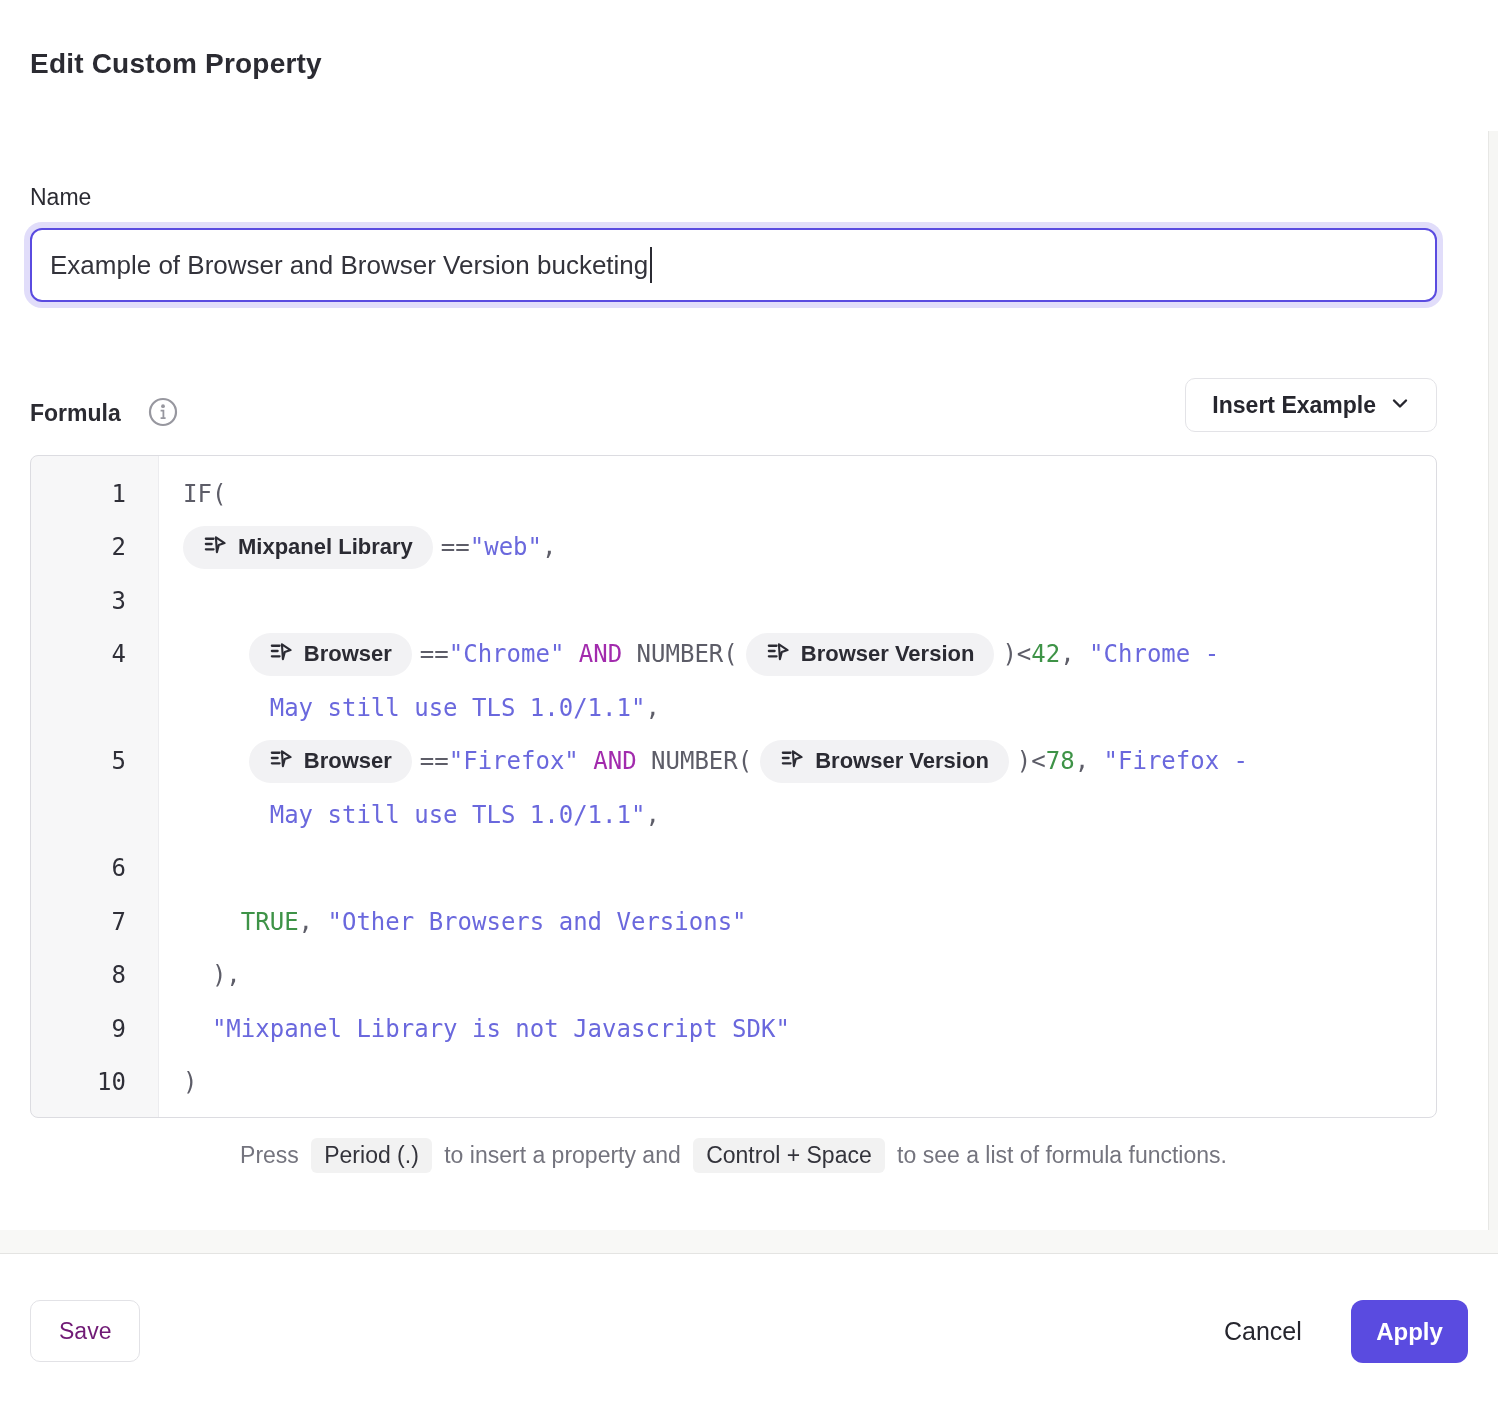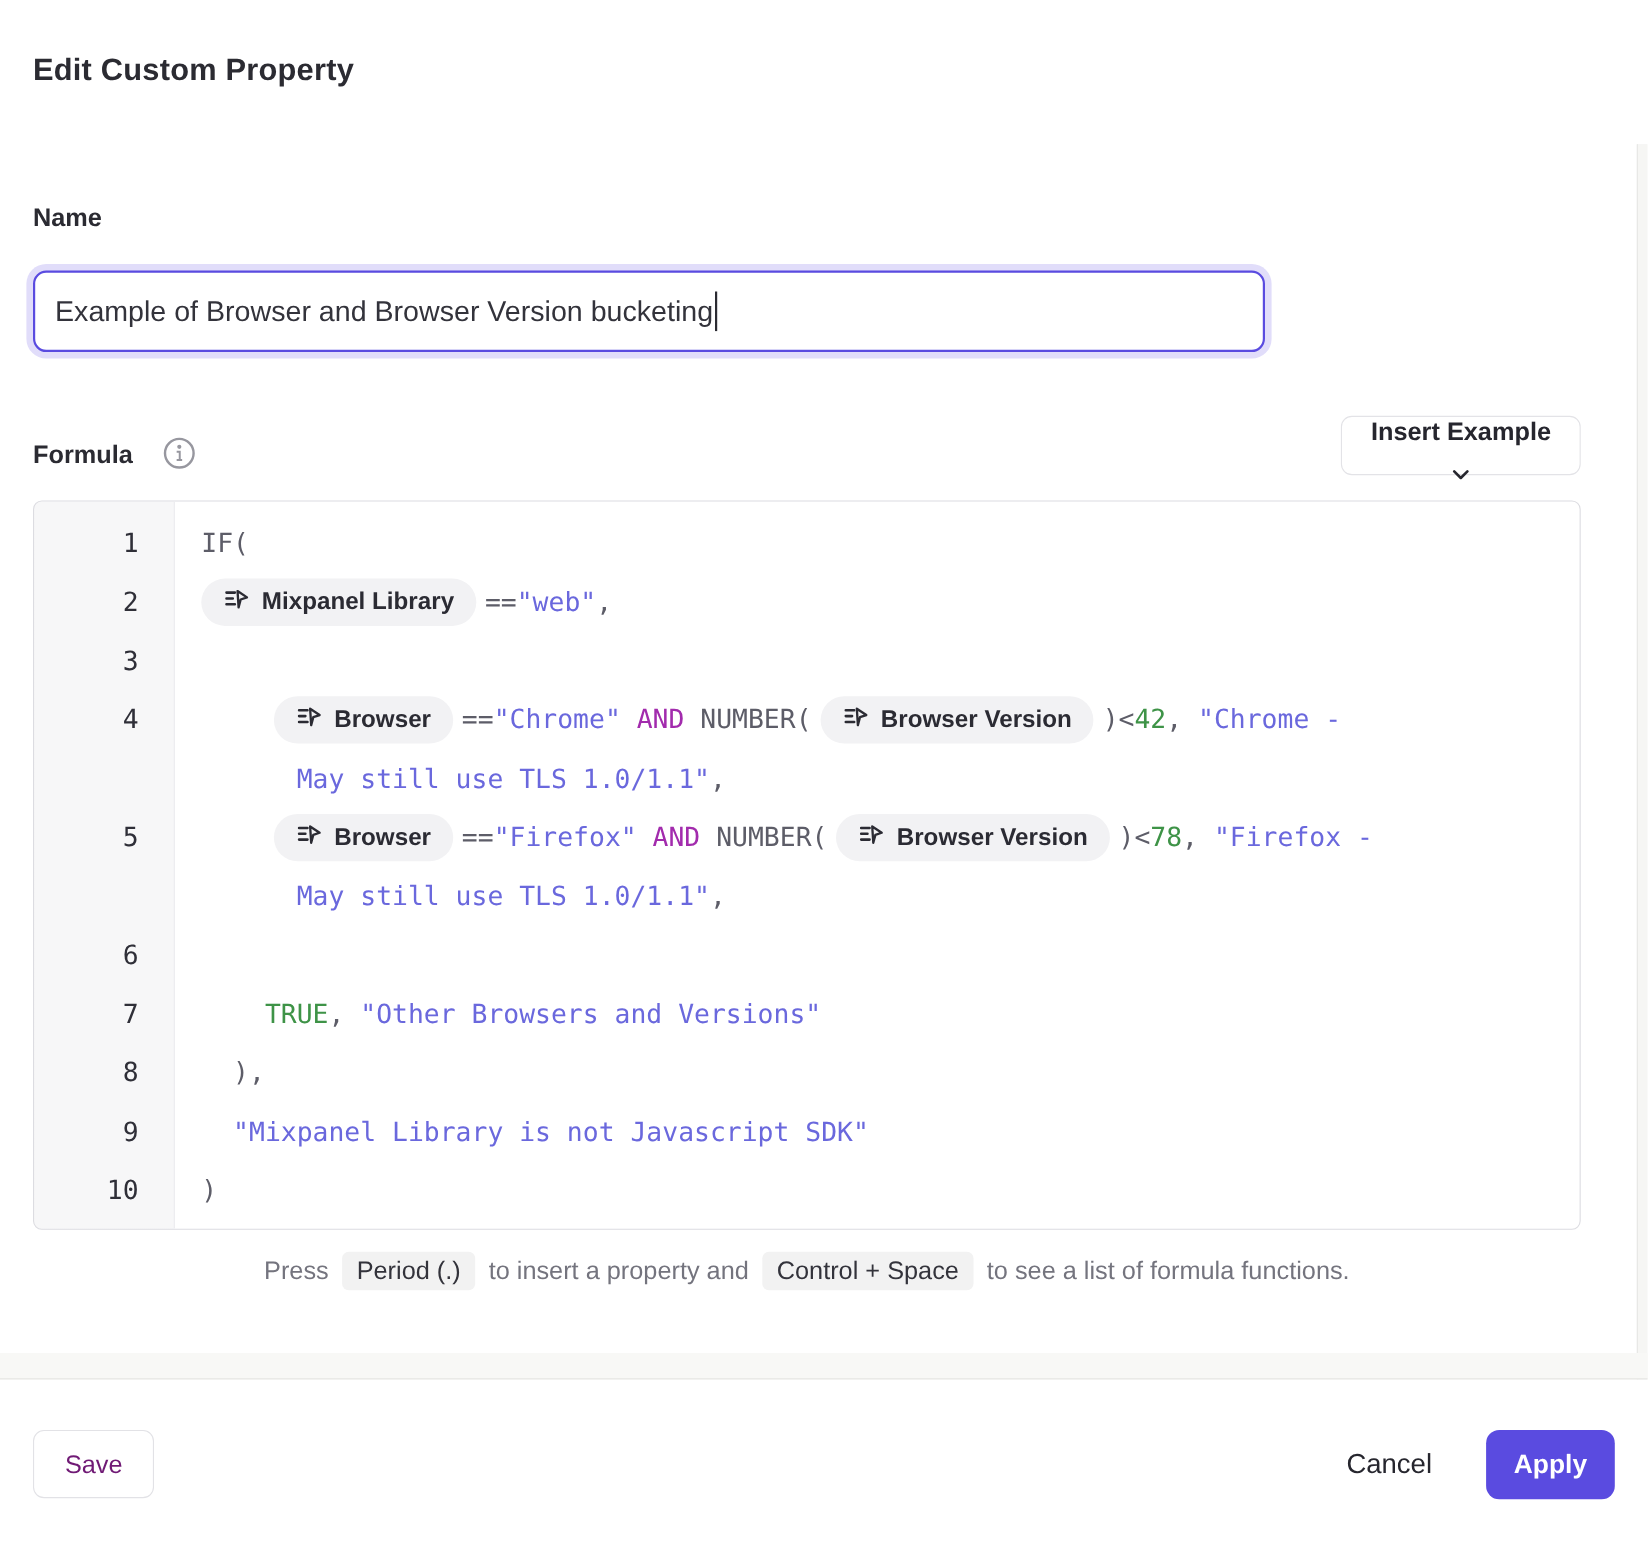--- a/index.html
+++ b/index.html
@@ -2,37 +2,37 @@
 <html><head>
 <meta charset="utf-8">
 <style>
   * { margin:0; padding:0; box-sizing:border-box; }
   html,body { background:#ffffff; }
   body { font-family:"Liberation Sans", sans-serif; color:#2c2c33; }
   .page { position:relative; width:1498px; height:1402px; background:#fff; overflow:hidden; }
 
   .title { position:absolute; left:30px; top:36px; font-size:28px; font-weight:700; letter-spacing:.2px; color:#2b2b32;margin-top:12px; }
 
-  .field-label { position:absolute; font-size:23px; font-weight:700; color:#2b2b32; }
+  .field-label { position:absolute; font-size:23px; font-weight:400; color:#2b2b32; }
   .name-label { left:30px; top:184px; }
 
-  .name-input { position:absolute; left:30px; top:246px; width:1120px; height:74px;
+  .name-input { position:absolute; left:30px; top:228px; width:1407px; height:74px;
     background:#fff; border:2px solid #5a4be0; border-radius:12px;
     box-shadow:0 0 0 6px #e1ddfa; display:flex; align-items:center; padding:0 18px;
     font-size:26px; color:#33333b; cursor:text; }
   .caret { display:inline-block; width:2px; height:36px; background:#2b2b32; margin-left:2px; }
 
   .formula-row { position:absolute; left:30px; top:378px; width:1407px; height:54px; }
   .formula-label { position:absolute; left:0; top:22px; font-size:23px; font-weight:700; color:#2b2b32; }
   .info-icon { position:absolute; left:117px; top:18px; width:32px; height:32px; cursor:pointer; }
 
   .insert-example { position:absolute; right:0; top:0; height:54px; padding:0 26px;
     background:#fff; border:1px solid #e3e3e7; border-radius:10px;
     display:inline-flex; align-items:center; gap:14px; cursor:pointer;
-    font-size:23px; font-weight:600; color:#26262e;flex-direction:column; }
+    font-size:23px; font-weight:600; color:#26262e; }
 
   .editor { position:absolute; left:30px; top:455px; width:1407px; height:663px;
     border:1px solid #dcdce1; border-radius:8px; overflow:hidden;
     background:linear-gradient(to right, #f7f7f8 0, #f7f7f8 127px, #ffffff 127px);
     padding:11px 0 10px 0; cursor:text; }
   .gutter-sep { position:absolute; left:127px; top:0; width:1px; height:100%; background:#ececef; }
   .code-row { display:flex; height:53.5px; align-items:center; position:relative; }
   .line-num { width:127px; flex:0 0 127px; text-align:right; padding-right:32px;
     font-family:"DejaVu Sans Mono", monospace; font-size:24px; color:#2f2f38; }
   .line-content { flex:1; white-space:pre; font-family:"DejaVu Sans Mono", monospace;

